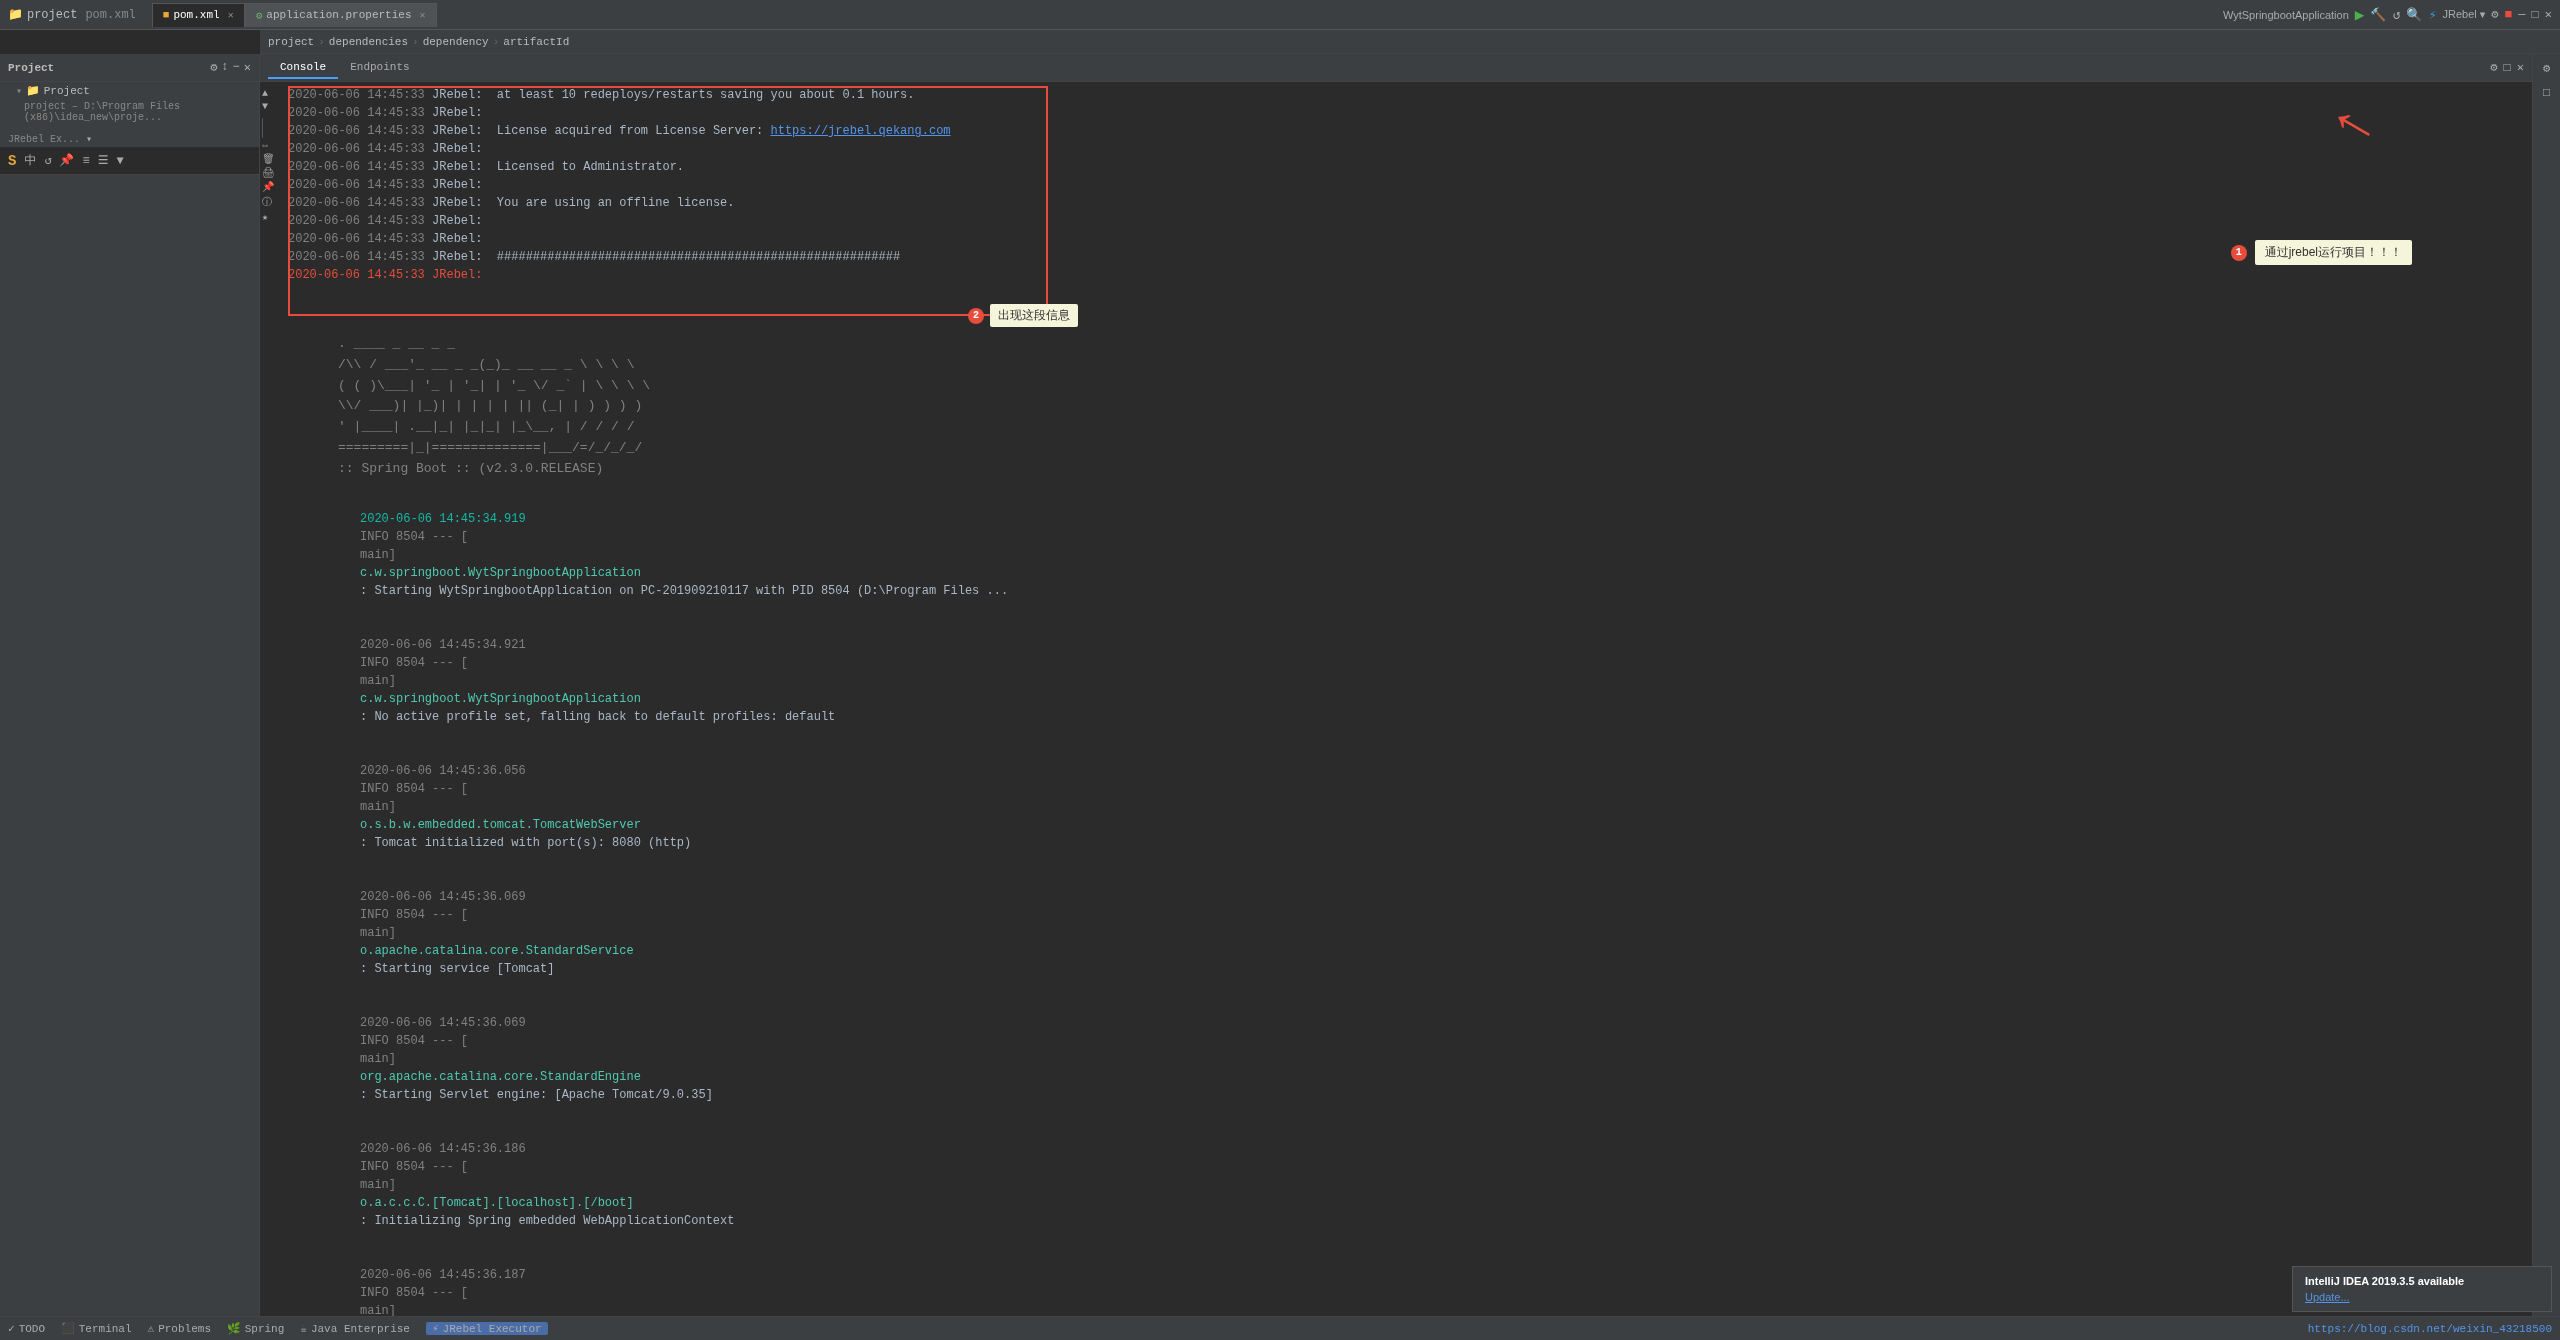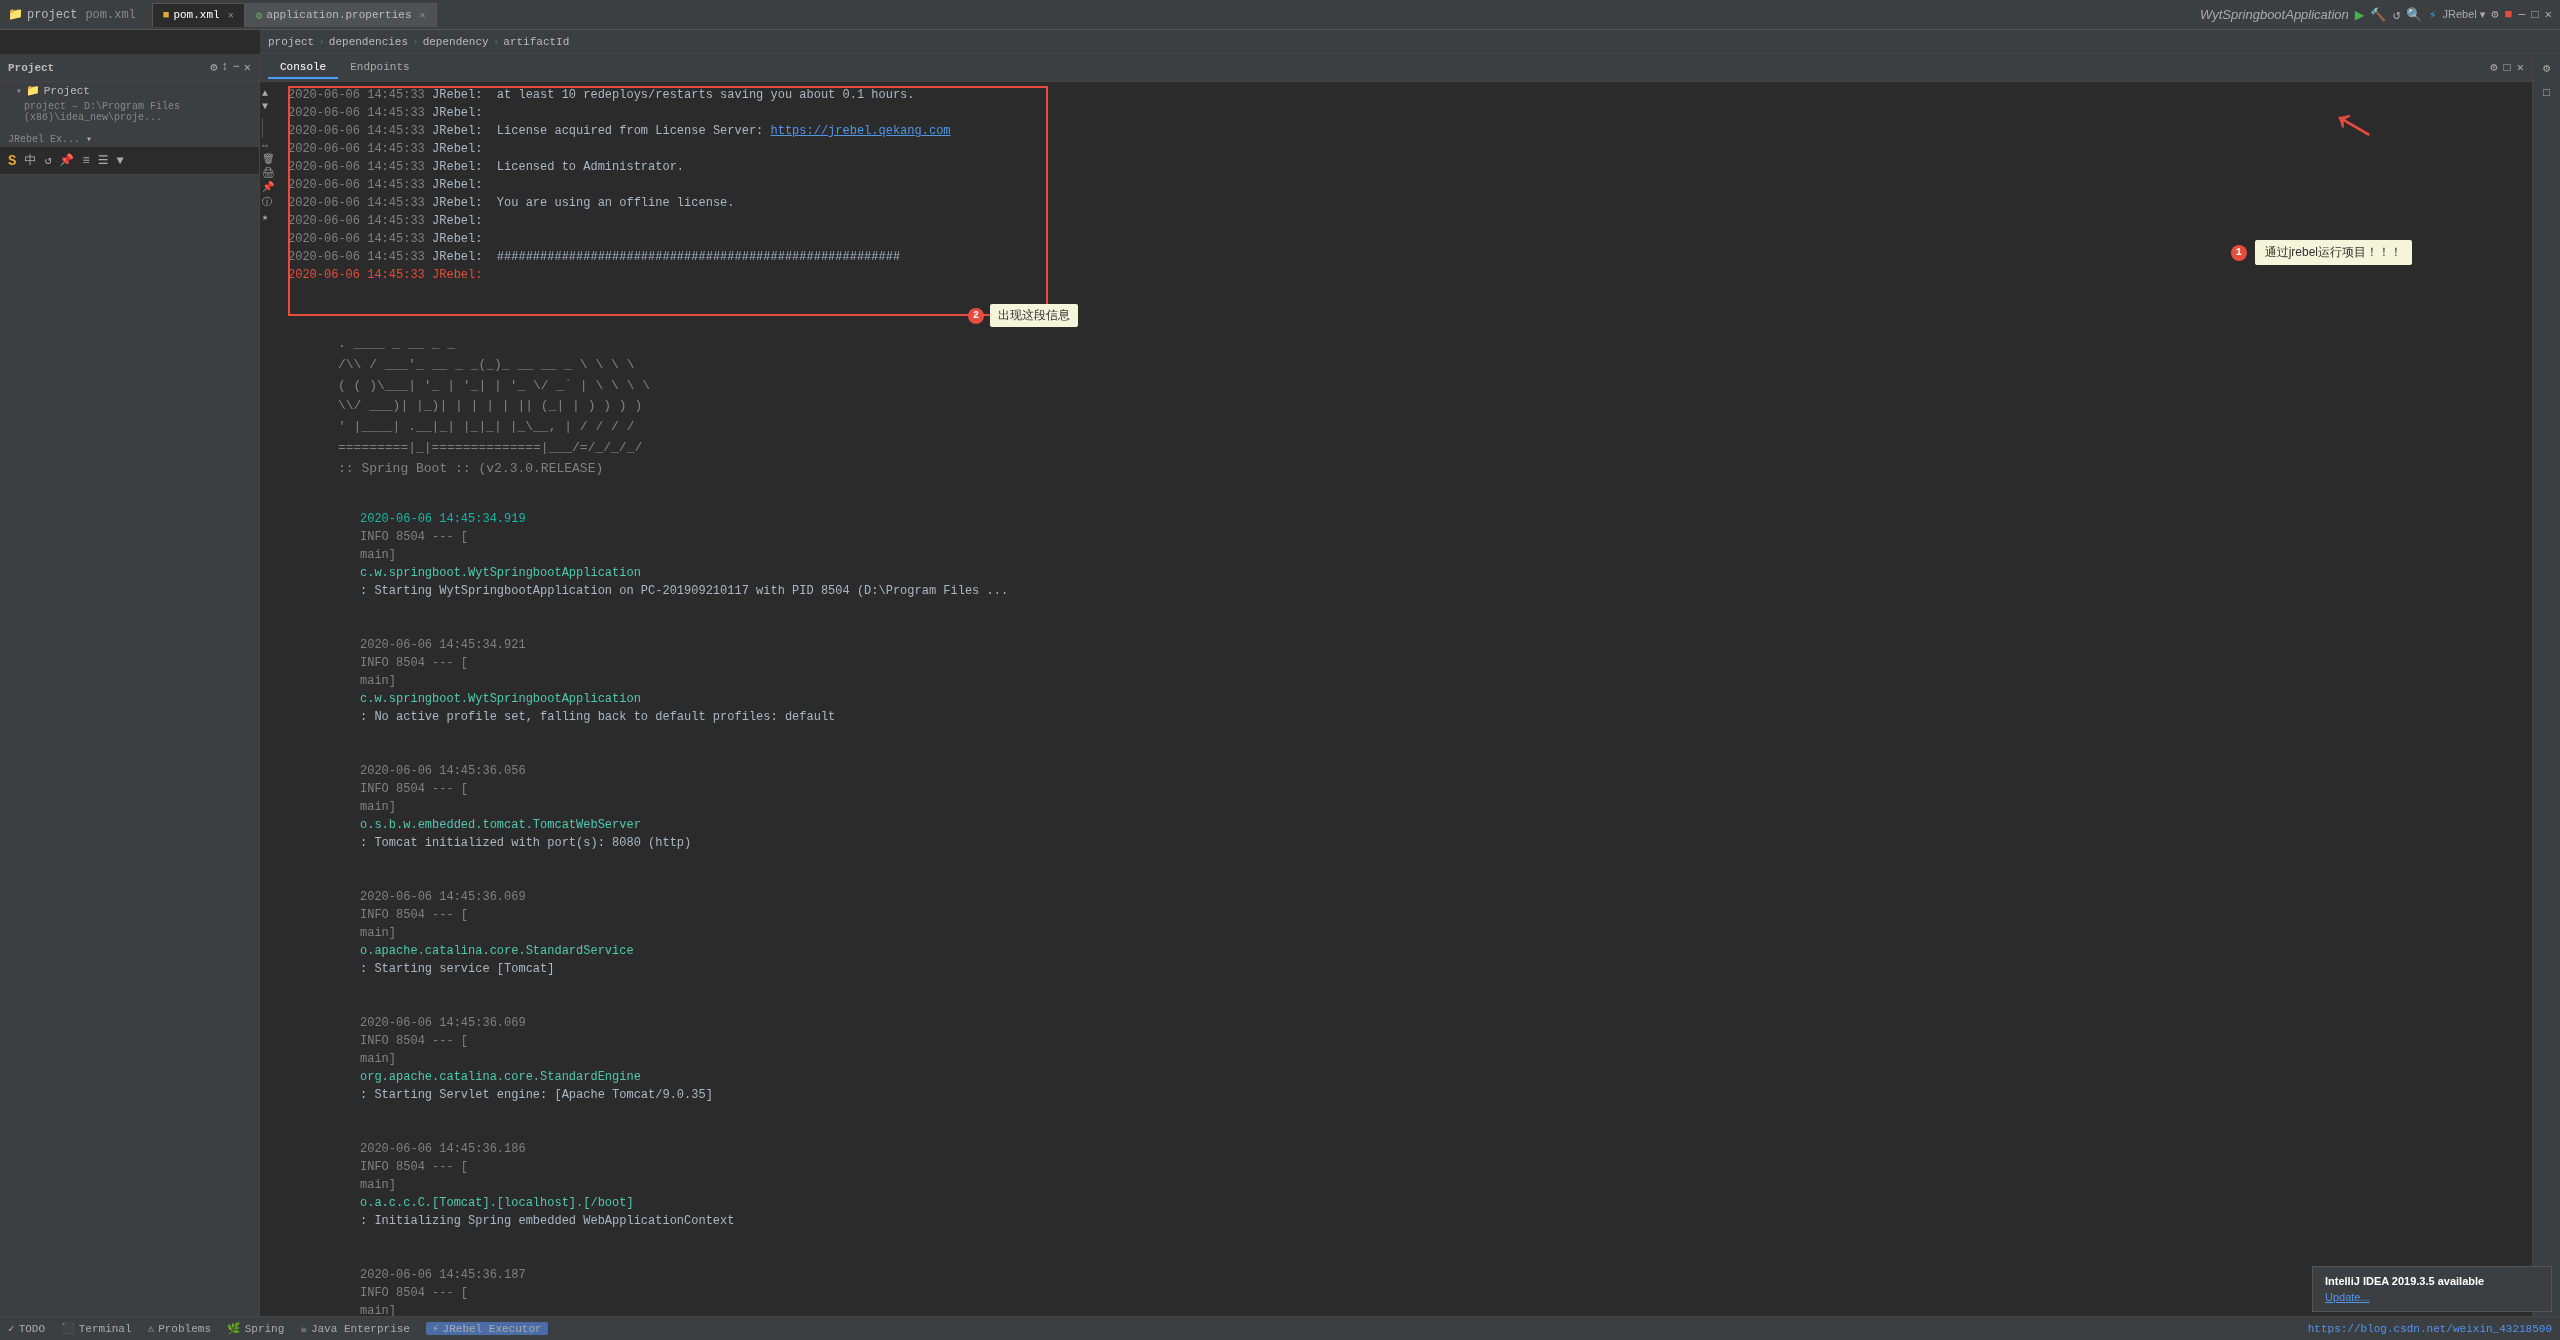--- a/index.html
+++ b/index.html
@@ -304,21 +304,21 @@
       <span class="close-x">✕</span>
     </div>
     <div class="tab">
       <span style="color:#6aaf6a;">⚙</span>
       <span>application.properties</span>
       <span class="close-x">✕</span>
     </div>
   </div>
 
   <div class="top-right-icons">
-    <span style="color:#aaa; font-family: Arial, sans-serif; font-size:13px;font-style:italic;">WytSpringbootApplication</span>
+    <span style="color:#aaa; font-family: Arial, sans-serif; font-size:11px;">WytSpringbootApplication</span>
     <span class="run-button">▶</span>
     <span style="color:#aaa; font-size:13px;">🔨</span>
     <span style="color:#aaa; font-size:13px;">↺</span>
     <span style="color:#aaa; font-size:13px;">🔍</span>
     <span style="color:#3498db; font-size:13px;">⚡</span>
     <span style="font-family: Arial, sans-serif; font-size:11px;">JRebel ▾</span>
     <span style="color:#aaa; font-size:12px;">⚙</span>
     <span style="color:#e74c3c; font-size:13px;">■</span>
     <span style="color:#aaa; font-size:12px;">—</span>
     <span style="color:#aaa; font-size:12px;">□</span>
@@ -529,16 +529,16 @@
   </div>
   <div class="status-item" style="background:#4a6da7; padding:0 6px; border-radius:2px;">
     <span>⚡</span>
     <span>JRebel Executor</span>
   </div>
   <div class="bottom-right">
     <span style="color:#5394ec;">https://blog.csdn.net/weixin_43218500</span>
   </div>
 </div>
 
-<div class="notification-popup" style="bottom:28px; right:8px; position:fixed; background:#3c3f41; border:1px solid #555; padding:8px 12px; font-size:11px; width:240px; font-family:Arial,sans-serif;">
+<div class="notification-popup" style="bottom:28px; right:8px; position:fixed; background:#3c3f41; border:1px solid #555; padding:8px 12px; font-size:11px; width:260px; font-family:Arial,sans-serif;">
   <div style="color:#ffffff; font-weight:bold; margin-bottom:4px;">IntelliJ IDEA 2019.3.5 available</div>
   <div style="color:#5394ec; text-decoration:underline; cursor:pointer;">Update...</div>
 </div>
 
 </body></html>

